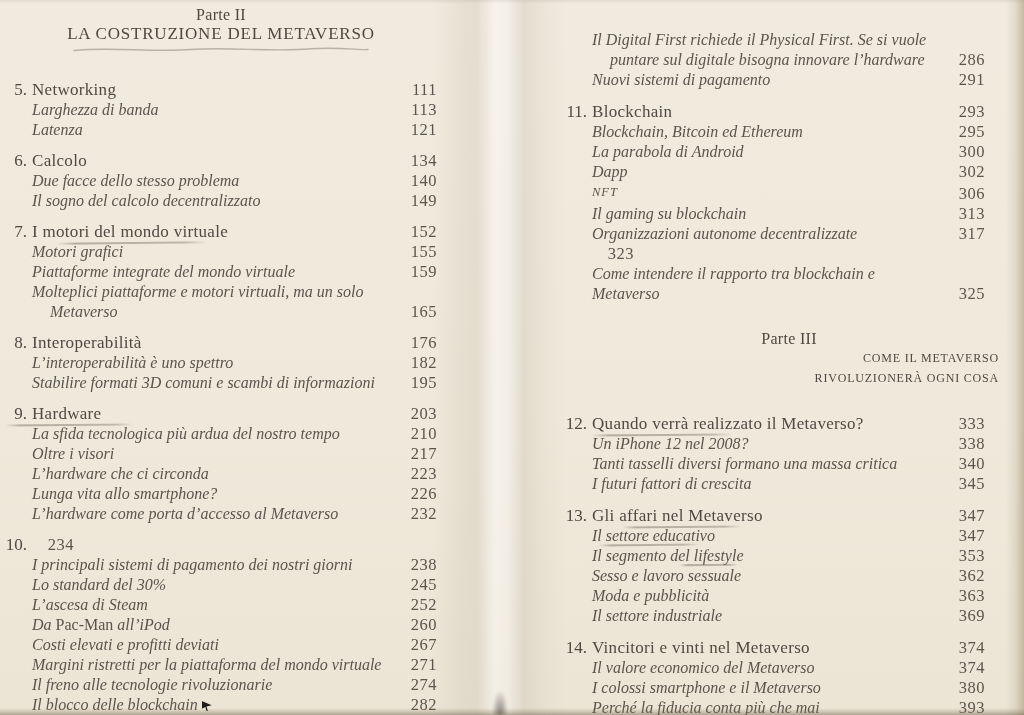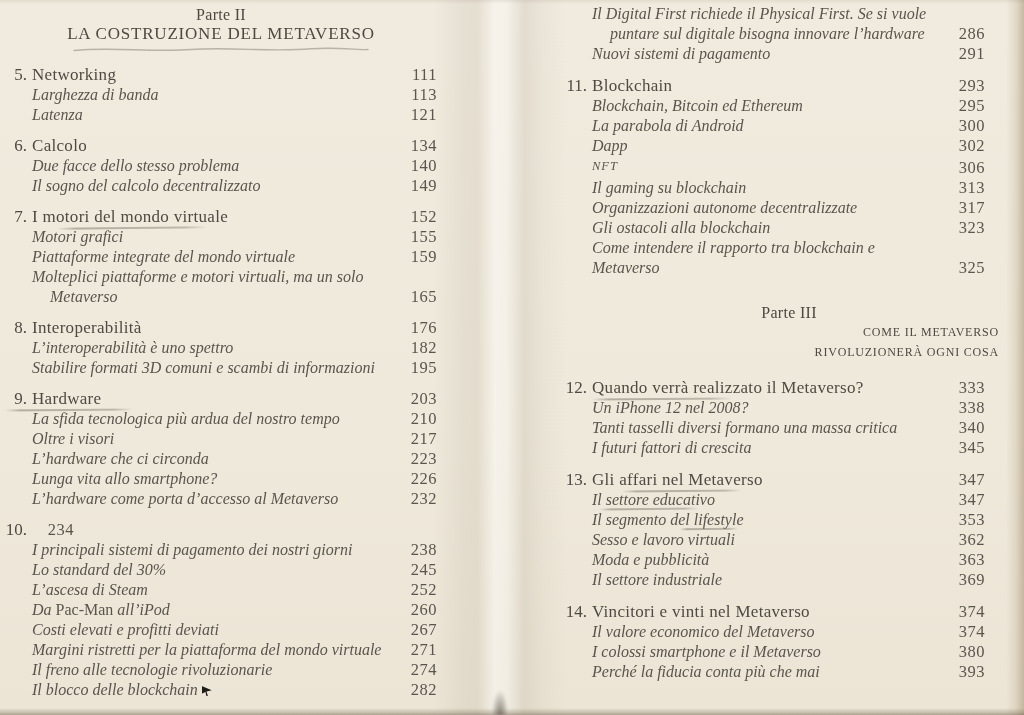--- a/index.html
+++ b/index.html
@@ -31,21 +31,21 @@
   .page-left{left:5px;top:6px;width:432px;}
   .page-right{left:565px;top:4px;width:420px;}
 
   .part-heading{text-align:center;color:#4e4841;}
   .page-right .part-heading{margin-top:26px;margin-bottom:16px;transform:translateX(14px);}
   .kicker{font-size:16px;line-height:18px;letter-spacing:0.3px;}
   .part-title{font-size:17px;line-height:20px;letter-spacing:0.8px;}
   .page-right .part-title{font-size:12px;text-align:right;}
   .squiggle{display:block;margin:1px auto 0;}
 
-  .toc{width:100%;}
+  .toc{width:100%;margin-top:26px;}
   .row{display:flex;align-items:flex-end;line-height:20px;}
   .row.ch{margin-top:11px;}
   .page-right .row.ch{margin-top:12px;}
   .num{flex:0 0 22px;text-align:right;padding-right:5px;font-size:17px;color:#4f4942;white-space:nowrap;}
   .label{flex:1 1 auto;position:relative;min-width:0;}
   .ch .label{font-size:17px;color:#4f4942;letter-spacing:0.3px;}
   .sub .label{font-size:16px;font-style:italic;color:#5a544c;}
   .label .up{font-style:normal;}
   .label.smallcaps{font-size:12.5px;letter-spacing:1px;padding-bottom:2px;}
   .l2{padding-left:18px;}
@@ -260,21 +260,20 @@
           <span class="label">Il gaming su blockchain</span>
           <span class="pg">313</span>
         </div>
         <div class="row sub">
           <span class="num"></span>
           <span class="label">Organizzazioni autonome decentralizzate</span>
           <span class="pg">317</span>
         </div>
         <div class="row sub">
           <span class="num"></span>
-          <span class="label">Gli ostacoli alla blockchain</span>
           <span class="pg">323</span>
         </div>
         <div class="row sub">
           <span class="num"></span>
           <span class="label">Come intendere il rapporto tra blockchain e Metaverso</span>
           <span class="pg">325</span>
         </div>
       </div>
     <div class="part-heading">
       <div class="kicker">Parte III</div>
@@ -312,21 +311,21 @@
           <span class="label">Il settore educativo<i class="pencil" style="left: 7px; width: 100px;"></i></span>
           <span class="pg">347</span>
         </div>
         <div class="row sub">
           <span class="num"></span>
           <span class="label">Il segmento del lifestyle<i class="pencil" style="left: 88px; width: 58px;"></i></span>
           <span class="pg">353</span>
         </div>
         <div class="row sub">
           <span class="num"></span>
-          <span class="label">Sesso e lavoro virtuali</span>
+          <span class="label">Sesso e lavoro sessuale</span>
           <span class="pg">362</span>
         </div>
         <div class="row sub">
           <span class="num"></span>
           <span class="label">Moda e pubblicità</span>
           <span class="pg">363</span>
         </div>
         <div class="row sub">
           <span class="num"></span>
           <span class="label">Il settore industriale</span>

